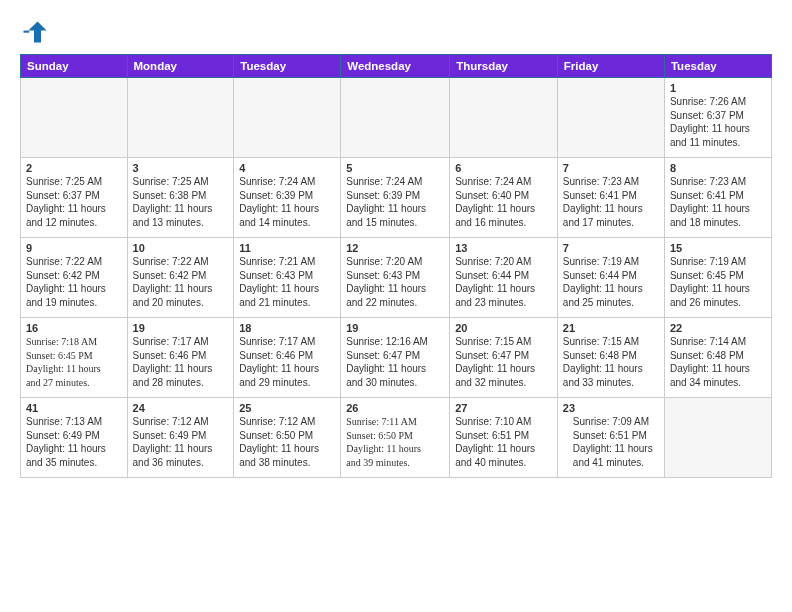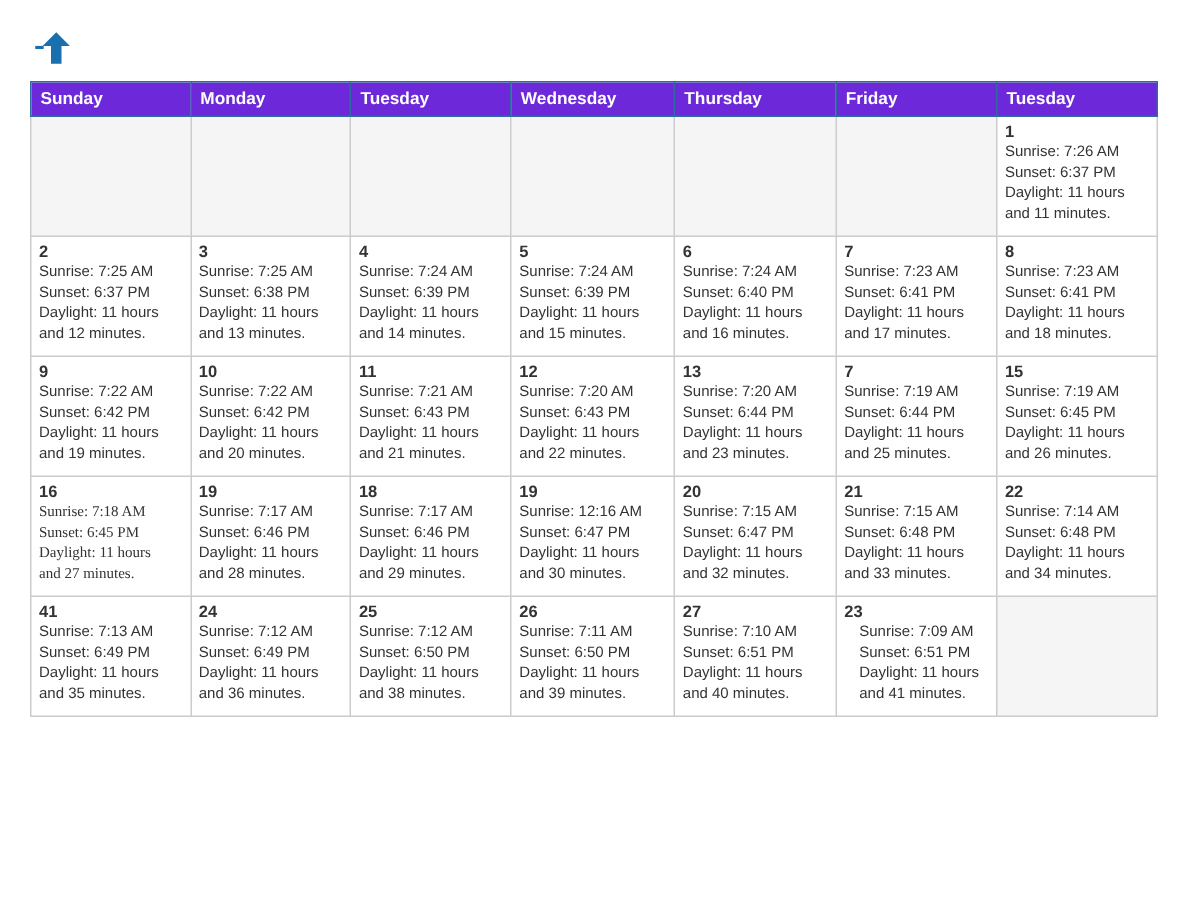--- a/index.html
+++ b/index.html
@@ -308,21 +308,21 @@
           </td>
           <td>
             <span class="day-num">25</span>
             <div class="cell-text" style="white-space: pre-line;">Sunrise: 7:12 AM
 Sunset: 6:50 PM
 Daylight: 11 hours
 and 38 minutes.</div>
           </td>
           <td>
             <span class="day-num">26</span>
-            <div class="cell-text" style="white-space: pre-line;">Sunrise: 7:11 AM
+            <div class="cell-text" style="white-space: pre-line; font-family: Liberation Serif, serif;">Sunrise: 7:11 AM
 Sunset: 6:50 PM
 Daylight: 11 hours
 and 39 minutes.</div>
           </td>
           <td>
             <span class="day-num">27</span>
             <div class="cell-text" style="white-space: pre-line;">Sunrise: 7:10 AM
 Sunset: 6:51 PM
 Daylight: 11 hours
 and 40 minutes.</div>

